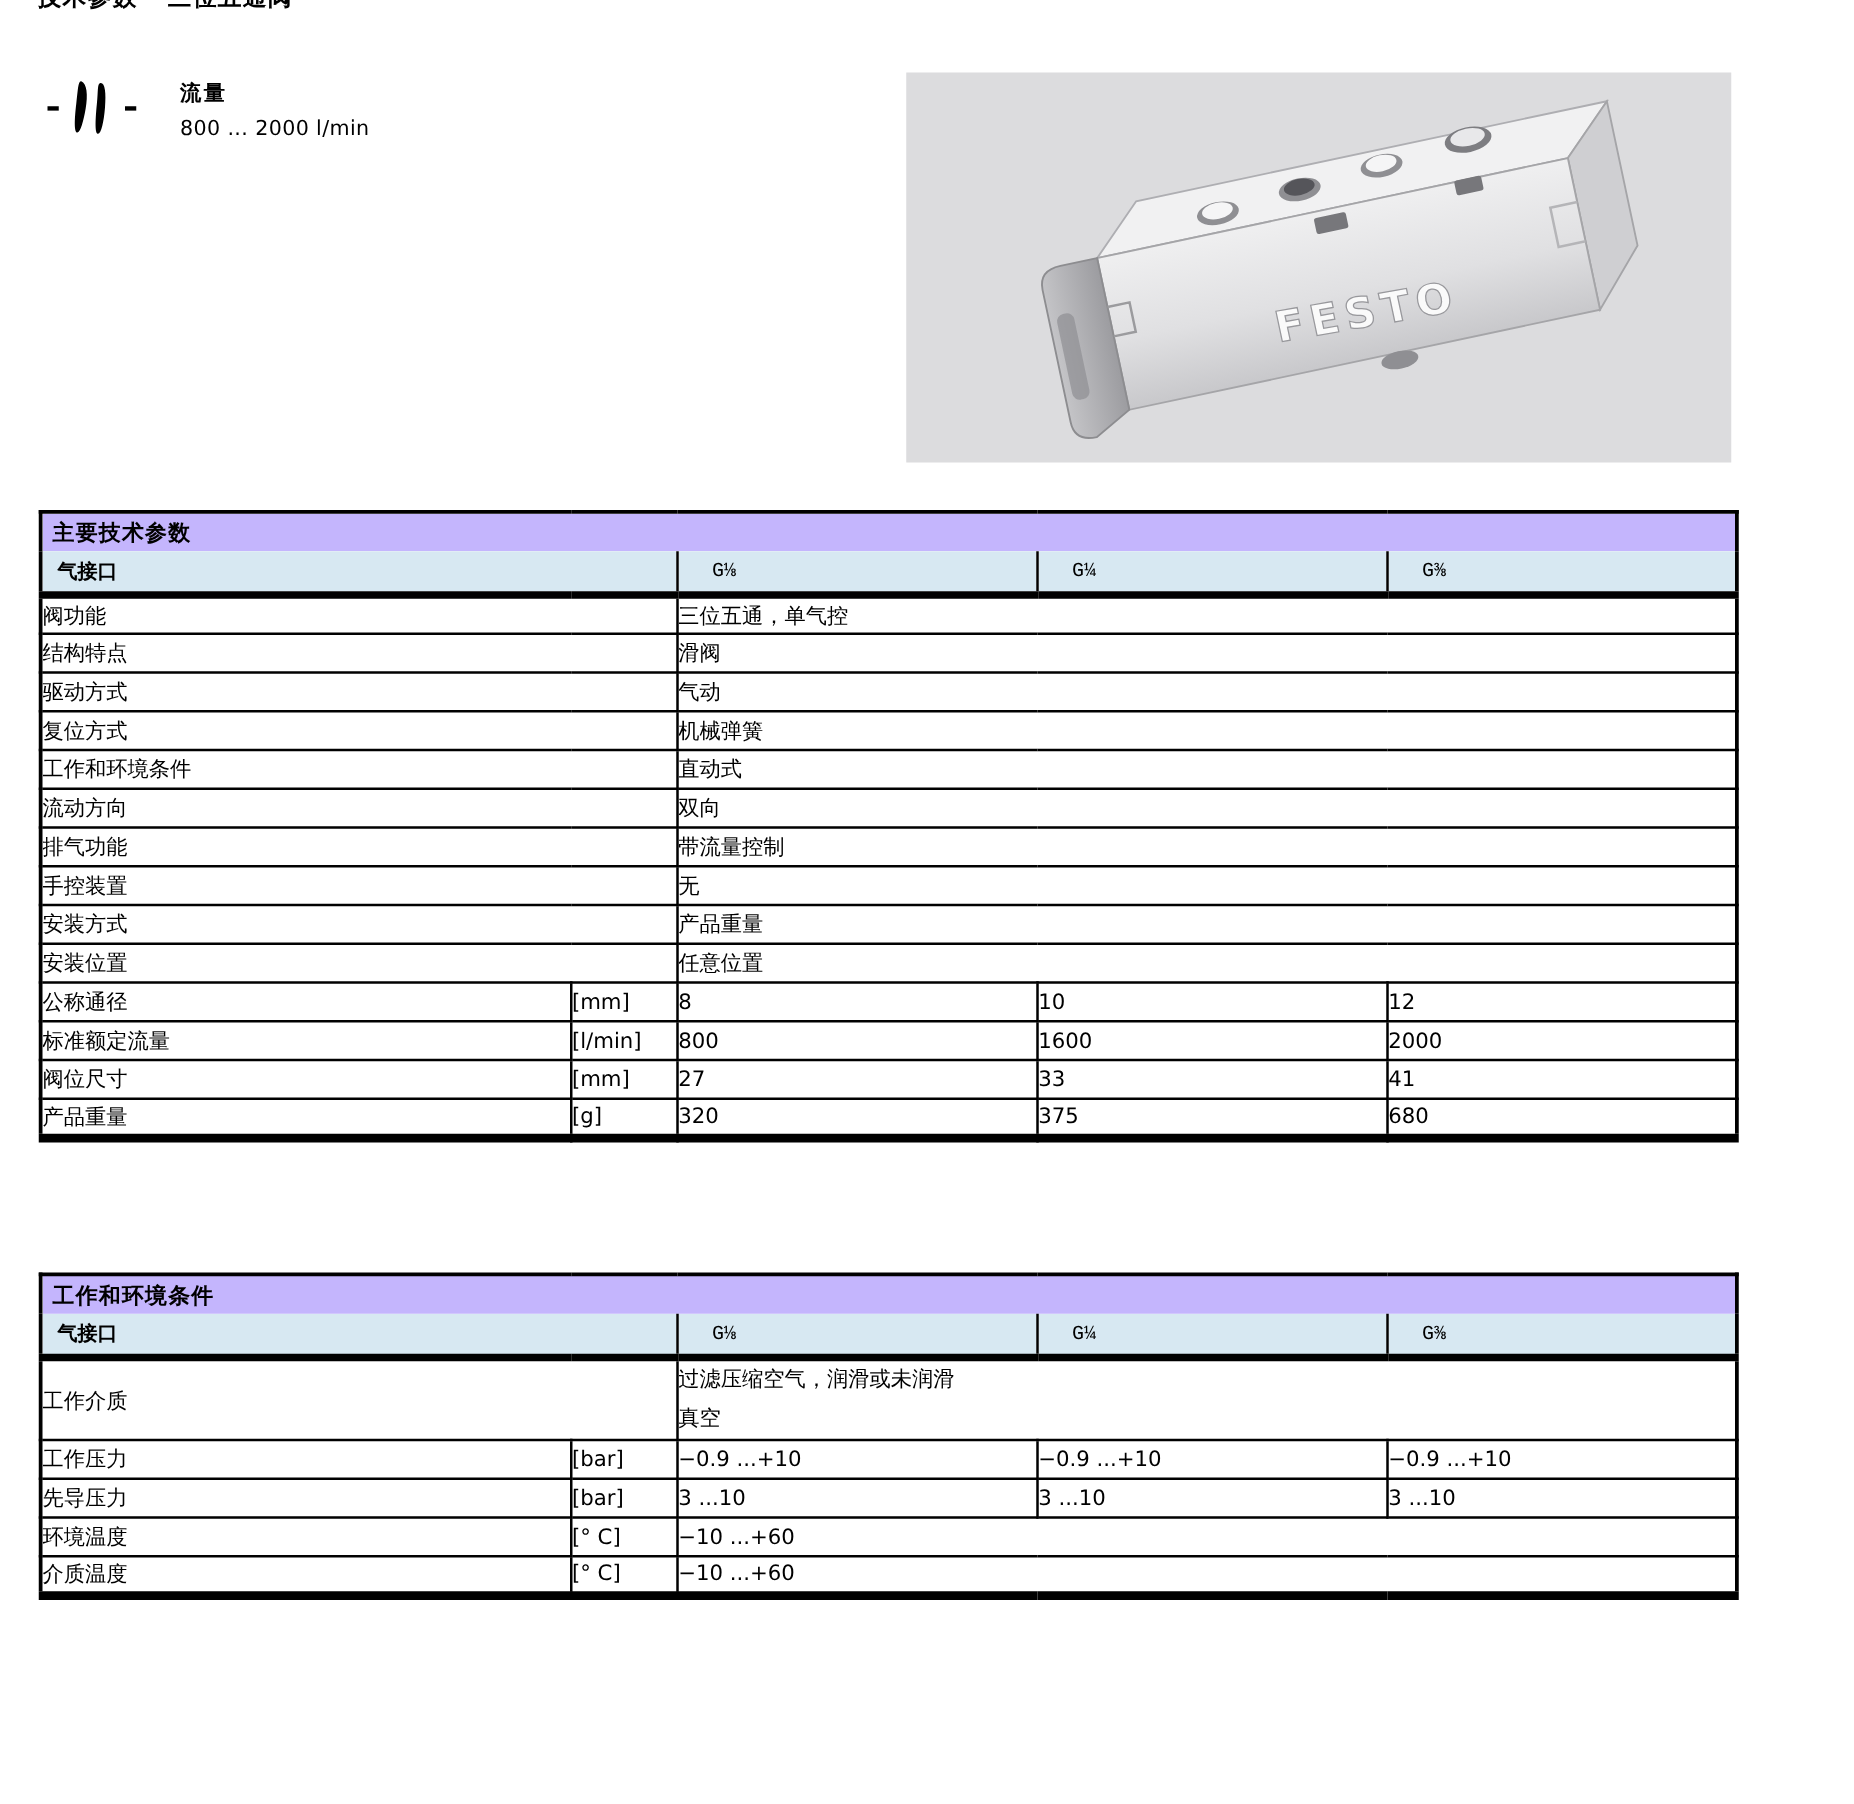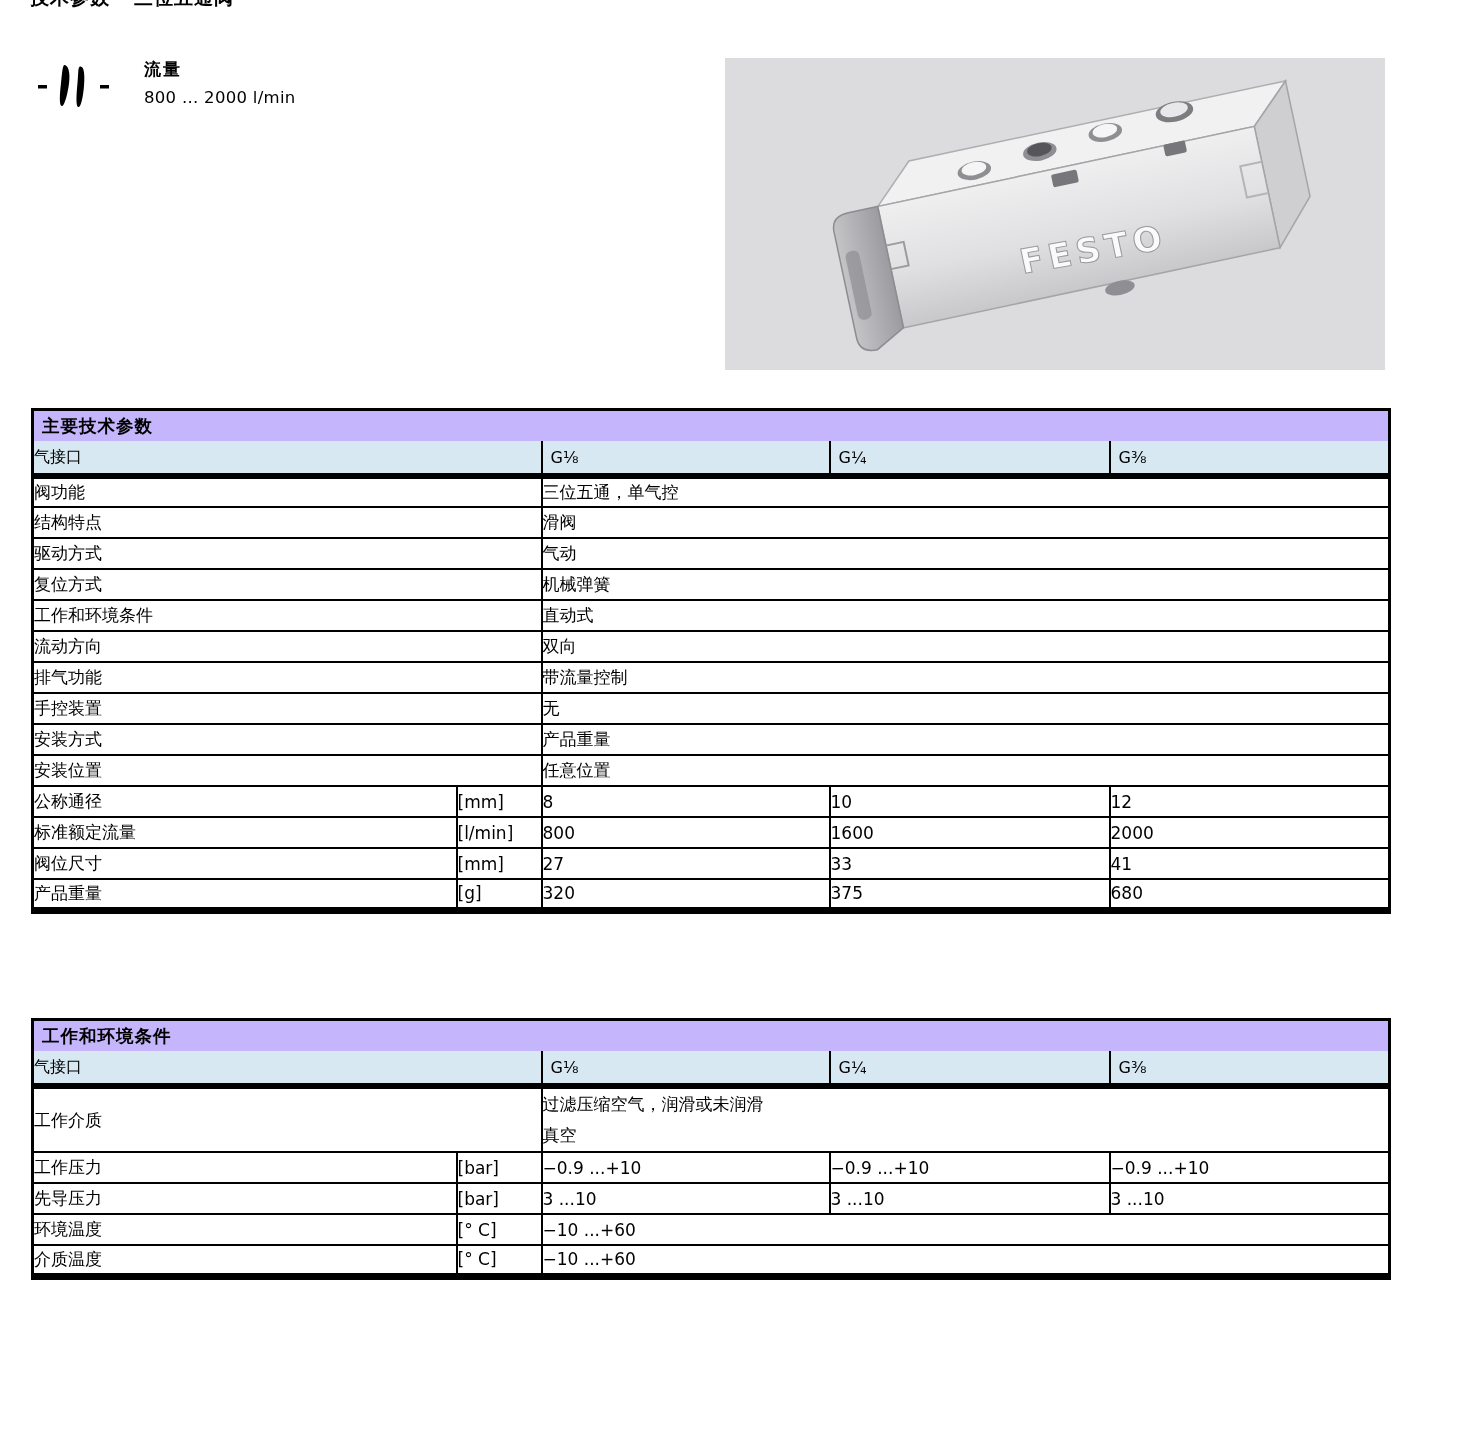--- a/index.html
+++ b/index.html
@@ -5,21 +5,21 @@
   html,body{margin:0;padding:0;background:#ffffff;}
   .page{
     position:relative;width:1483px;height:1443px;background:#ffffff;
     font-family:"DejaVu Sans","Liberation Sans",sans-serif;color:#000;overflow:hidden;
   }
   
   .clip-title{position:absolute;left:30px;top:0;width:400px;height:9px;overflow:hidden;}
   .clip-title span{display:block;margin-top:-15px;font-size:19px;font-weight:bold;letter-spacing:1px;}
 
   
-  .feature{position:absolute;left:36px;top:58px;display:flex;align-items:flex-start;}
+  .feature{position:absolute;left:36px;top:58px;display:flex;align-items:flex-end;}
   .flow-icon{display:block;margin-top:4px;}
   .feature-text{margin-left:30px;}
   .feature-label{font-size:17px;font-weight:bold;letter-spacing:2px;}
   .feature-value{font-size:16.5px;margin-top:7px;letter-spacing:0.3px;}
 
   
   .product-image{position:absolute;left:725px;top:58px;width:660px;height:312px;background:#dcdcde;}
   .product-image svg{display:block;}
 
   
@@ -32,22 +32,22 @@
   table.spec th,table.spec td{border:2px solid #000;padding:0;overflow:hidden;white-space:nowrap;}
   tr.title-row th{
     background:#c4b5fd;border-bottom-style:hidden;
     height:30px;text-align:left;padding-left:8px;
     font-size:17.5px;font-weight:bold;letter-spacing:1px;
   }
   tr.header-row th{
     background:#d7e8f2;height:32px;font-weight:normal;text-align:left;
     border-bottom:6px solid #000;font-size:16px;
   }
-  tr.header-row th.hl{padding-left:0;}
-  tr.header-row th.hv{padding-left:8px;}
+  tr.header-row th.hl{padding-left:12px;font-weight:bold;}
+  tr.header-row th.hv{padding-left:27px;font-family:Liberation Mono, monospace;}
   tbody tr{height:31px;}
   tbody tr.tall{height:62px;}
   td.lbl{padding-left:8px;}
   td.unit{border-left-style:hidden;text-align:left;padding-right:18px;}
   td.val{padding-left:11px;}
   td.multiline{white-space:normal;vertical-align:top;}
   td.multiline div{line-height:31px;}
 </style>
 </head>
 <body>

